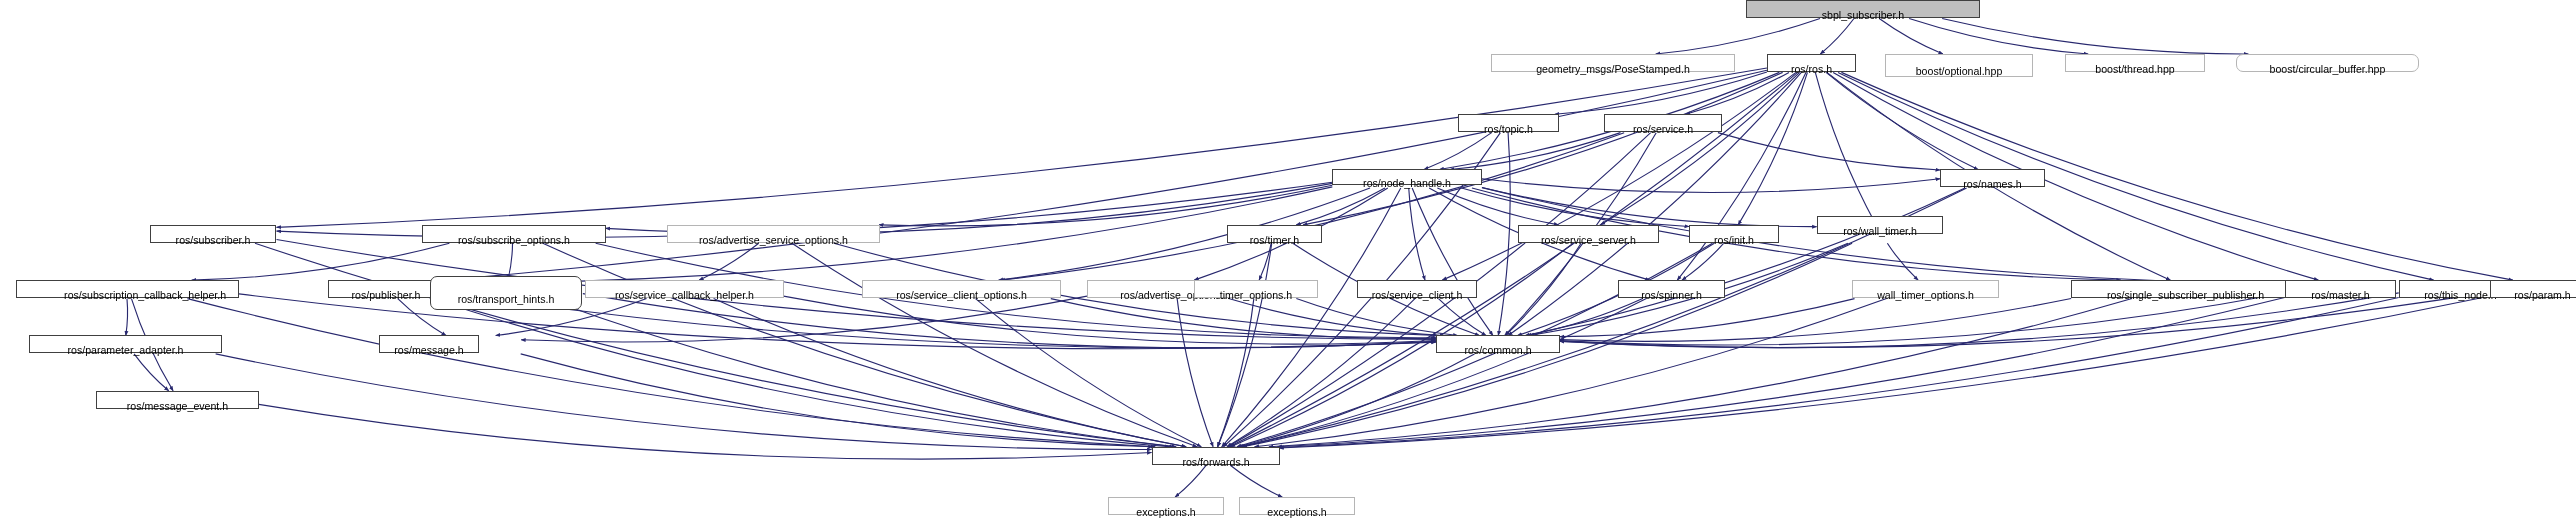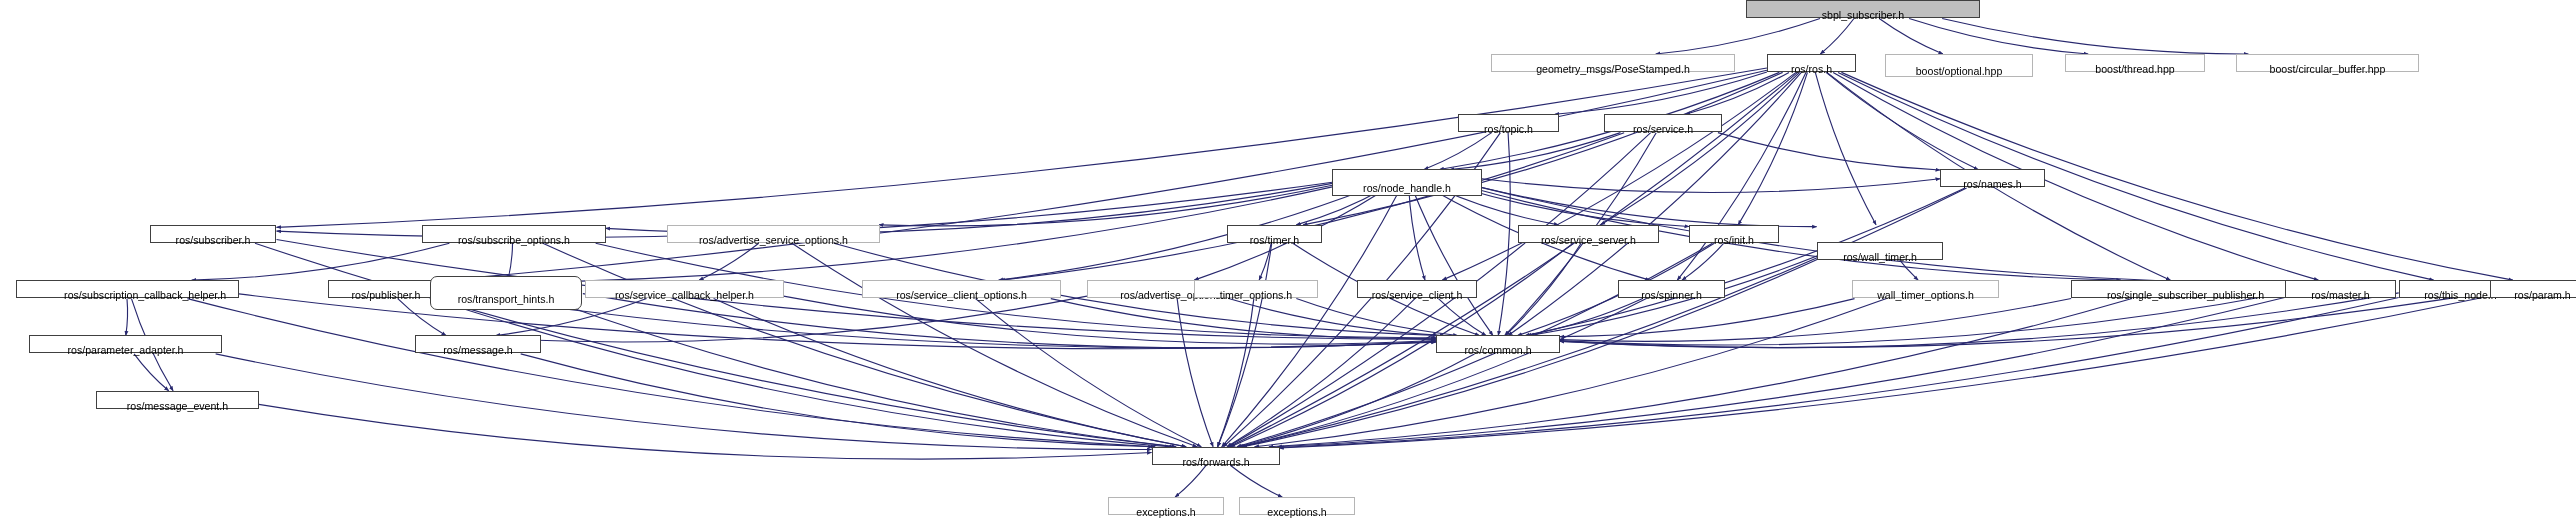--- a/index.html
+++ b/index.html
@@ -143,30 +143,30 @@
       </div>
       <div class="node hi" style="left: 1767px; top: 54px; width: 89px; height: 18.4px;">
         <span>ros/ros.h</span>
       </div>
       <div class="node" style="left: 1885px; top: 54px; width: 148px; height: 23px;">
         <span>boost/optional.hpp</span>
       </div>
       <div class="node" style="left: 2065px; top: 54px; width: 140px; height: 18.4px;">
         <span>boost/thread.hpp</span>
       </div>
-      <div class="node" style="left: 2236px; top: 54px; width: 183px; height: 18.4px;">
+      <div class="node" style="left: 2236px; top: 54px; width: 183px; height: 18.4px; border-radius: 7px;">
         <span>boost/circular_buffer.hpp</span>
       </div>
       <div class="node hi" style="left: 1458px; top: 114px; width: 101px; height: 18.4px;">
         <span>ros/topic.h</span>
       </div>
       <div class="node hi" style="left: 1604px; top: 114px; width: 118px; height: 18.4px;">
         <span>ros/service.h</span>
       </div>
-      <div class="node hi" style="left: 1332px; top: 169px; width: 150px; height: 27px;">
+      <div class="node hi" style="left: 1332px; top: 169px; width: 150px; height: 16px;">
         <span>ros/node_handle.h</span>
       </div>
       <div class="node hi" style="left: 1940px; top: 169px; width: 105px; height: 18.4px;">
         <span>ros/names.h</span>
       </div>
       <div class="node hi" style="left: 150px; top: 225px; width: 126px; height: 18.4px;">
         <span>ros/subscriber.h</span>
       </div>
       <div class="node hi" style="left: 422px; top: 225px; width: 184px; height: 18.4px;">
         <span>ros/subscribe_options.h</span>
@@ -176,21 +176,21 @@
       </div>
       <div class="node hi" style="left: 1227px; top: 225px; width: 95px; height: 18.4px;">
         <span>ros/timer.h</span>
       </div>
       <div class="node hi" style="left: 1518px; top: 225px; width: 141px; height: 18.4px;">
         <span>ros/service_server.h</span>
       </div>
       <div class="node hi" style="left: 1689px; top: 225px; width: 90px; height: 18.4px;">
         <span>ros/init.h</span>
       </div>
-      <div class="node hi" style="left: 1817px; top: 242px; width: 126px; height: 18.4px;">
+      <div class="node hi" style="left: 1817px; top: 216px; width: 126px; height: 18.4px;">
         <span>ros/wall_timer.h</span>
       </div>
       <div class="node hi" style="left: 15.6px; top: 280px; width: 223px; height: 18.4px; padding-left: 36px;">
         <span>ros/subscription_callback_helper.h</span>
       </div>
       <div class="node hi" style="left: 328px; top: 280px; width: 116px; height: 18.4px;">
         <span>ros/publisher.h</span>
       </div>
       <div class="node hi" style="left: 430px; top: 276px; width: 152px; height: 34px; border-radius: 7px;">
         <span>ros/transport_hints.h</span>
@@ -224,21 +224,21 @@
       </div>
       <div class="node hi" style="left: 2399px; top: 280px; width: 123px; height: 18.4px;">
         <span>ros/this_node.h</span>
       </div>
       <div class="node hi" style="left: 2490px; top: 280px; width: 105px; height: 18.4px;">
         <span>ros/param.h</span>
       </div>
       <div class="node hi" style="left: 29px; top: 335px; width: 193px; height: 18.4px;">
         <span>ros/parameter_adapter.h</span>
       </div>
-      <div class="node hi" style="left: 415px; top: 335px; width: 126px; height: 18.4px;">
+      <div class="node hi" style="left: 379px; top: 335px; width: 100px; height: 18.4px;">
         <span>ros/message.h</span>
       </div>
       <div class="node hi" style="left: 1436px; top: 335px; width: 124px; height: 18.4px;">
         <span>ros/common.h</span>
       </div>
       <div class="node hi" style="left: 96px; top: 391px; width: 163px; height: 18.4px;">
         <span>ros/message_event.h</span>
       </div>
       <div class="node hi" style="left: 1152px; top: 447px; width: 128px; height: 18.4px;">
         <span>ros/forwards.h</span>

